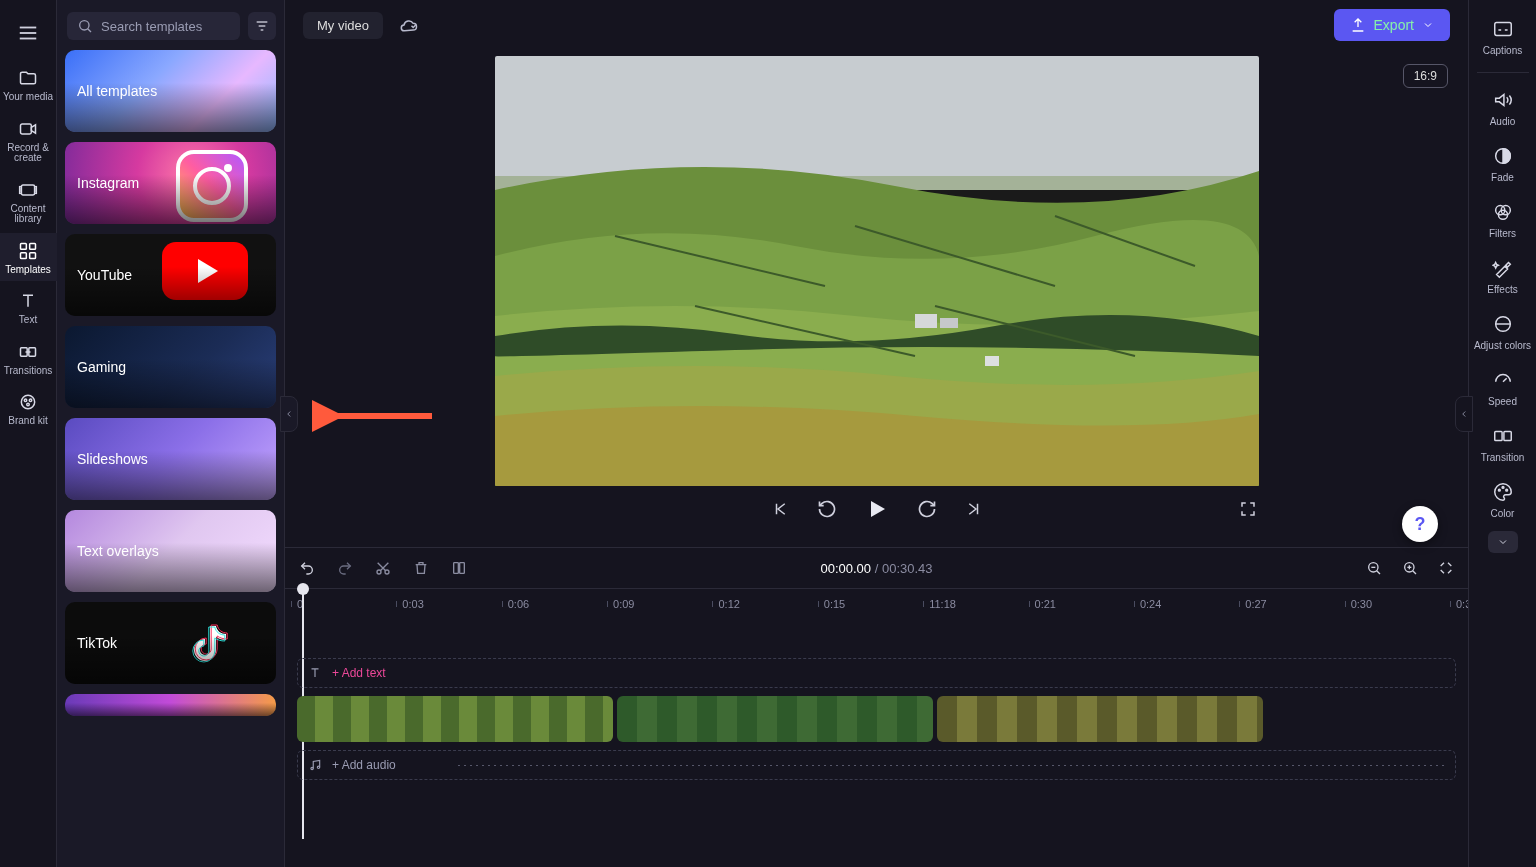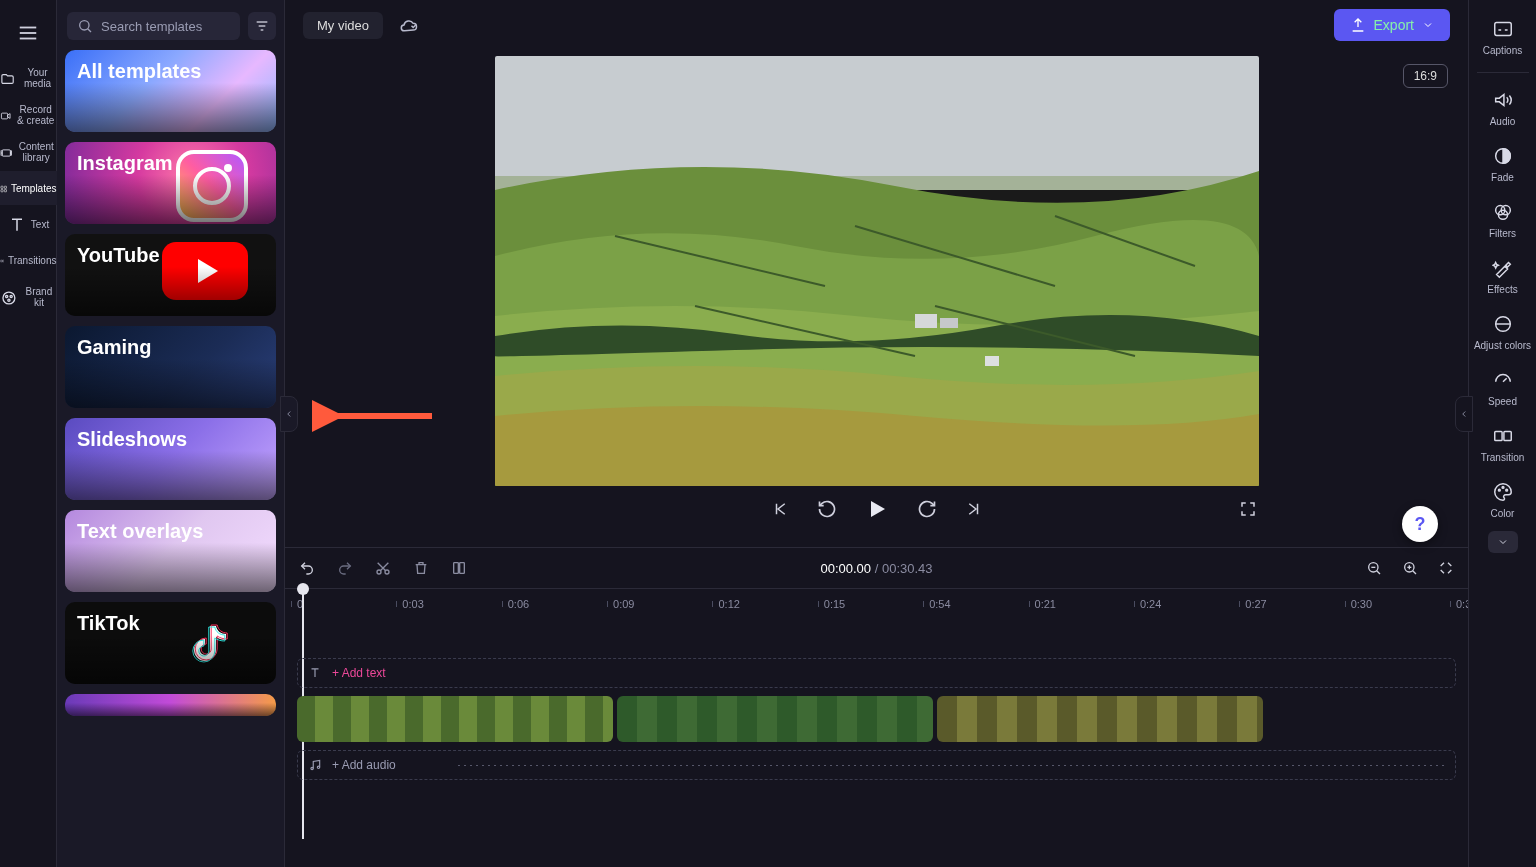--- a/index.html
+++ b/index.html
@@ -3,32 +3,32 @@
 <meta charset="utf-8">
 <style>
 * { box-sizing: border-box; margin: 0; padding: 0; }
 html, body { width: 1536px; height: 867px; overflow: hidden; font-family: -apple-system, "Segoe UI", Arial, sans-serif; }
 body { background:#15141f; color:#e6e6ee; display:flex; }
 
 
 .rail { width:57px; background:#15141f; border-right:1px solid #2b2a38; display:flex; flex-direction:column; align-items:center; padding-top:8px; gap:2px; }
 .rail-top { height:50px; display:flex; align-items:center; justify-content:center; }
 .hamburger svg { stroke:#cfd0dd; }
-.rail-item { width:57px; display:flex; flex-direction:row; align-items:center; justify-content:center; padding:8px 0 6px; gap:4px; font-size:10px; color:#b8bacd; cursor:pointer; text-align:center; line-height:1.05; }
+.rail-item { width:57px; display:flex; flex-direction:column; align-items:center; justify-content:center; padding:8px 0 6px; gap:4px; font-size:10px; color:#b8bacd; cursor:pointer; text-align:center; line-height:1.05; }
 .rail-item.active { background:#1f1e2d; color:#fff; }
 .rail-item svg { stroke:#d8d9e6; }
 .rail-item.active svg { stroke:#fff; }
 
 
 .panel { width:228px; background:#1a1927; border-right:1px solid #2b2a38; display:flex; flex-direction:column; position:relative; }
 .panel-search { display:flex; gap:8px; padding:12px 8px 10px 10px; align-items:center; }
 .searchbox { flex:1; display:flex; align-items:center; gap:8px; background:#272638; border-radius:6px; padding:6px 10px; color:#9a9cb3; font-size:13px; }
 .filterbtn { width:28px; height:28px; background:#272638; border-radius:6px; display:flex; align-items:center; justify-content:center; }
 .panel-list { flex:1; overflow-y:auto; padding:0 8px 8px 8px; display:flex; flex-direction:column; gap:10px; }
-.card { position:relative; width:100%; height:82px; border-radius:10px; overflow:hidden; display:flex; align-items:flex-start; padding:10px 12px; font-weight:700; font-size:20px; color:#fff; cursor:pointer; }
+.card { position:relative; width:100%; height:82px; border-radius:10px; overflow:hidden; display:flex; align-items:center; padding:10px 12px; font-weight:400; font-size:14px; color:#fff; cursor:pointer; }
 .card::after { content:""; position:absolute; inset:0; background:linear-gradient(to top, rgba(0,0,0,0.55), rgba(0,0,0,0) 60%); }
 .card span { position:relative; z-index:1; }
 .card.all { background:linear-gradient(135deg,#3a6ff7,#8aa8ff 40%,#e7b8ff 70%,#8db7ff); }
 .card.ig { background:radial-gradient(circle at 60% 40%, #ff7aa8 0%, #d63aa0 40%, #7e2a9a 100%); }
 .card.yt { background:#111; }
 .card.sma { background:linear-gradient(135deg,#3f2d86,#7a4ee2 60%,#a070ff); }
 .card.gaming { background:linear-gradient(135deg,#0b1830,#1b2c56 60%,#2a3f7a); }
 .card.slides { background:linear-gradient(135deg,#5a4bc0,#8b6fe8 50%,#c5a6ff); }
 .card.text { background:linear-gradient(135deg,#b488de,#e0c7f0 50%,#f3dcff); }
 .card.tiktok { background:#0c0c0c; }
@@ -378,21 +378,21 @@
         </div>
       </div>
       <div class="tl-ruler">
         <div class="ruler-track" id="ruler-track">
             <div class="tick" style="left: 0%;">0</div>
             <div class="tick" style="left: 9.09091%;">0:03</div>
             <div class="tick" style="left: 18.1818%;">0:06</div>
             <div class="tick" style="left: 27.2727%;">0:09</div>
             <div class="tick" style="left: 36.3636%;">0:12</div>
             <div class="tick" style="left: 45.4545%;">0:15</div>
-            <div class="tick" style="left: 54.5455%;">0:54</div>
+            <div class="tick" style="left: 54.5455%;">11:18</div>
             <div class="tick" style="left: 63.6364%;">0:21</div>
             <div class="tick" style="left: 72.7273%;">0:24</div>
             <div class="tick" style="left: 81.8182%;">0:27</div>
             <div class="tick" style="left: 90.9091%;">0:30</div>
             <div class="tick" style="left: 100%;">0:33</div>
           </div>
         <div class="playhead"></div>
       </div>
       <div class="tl-body">
         <div class="track">

